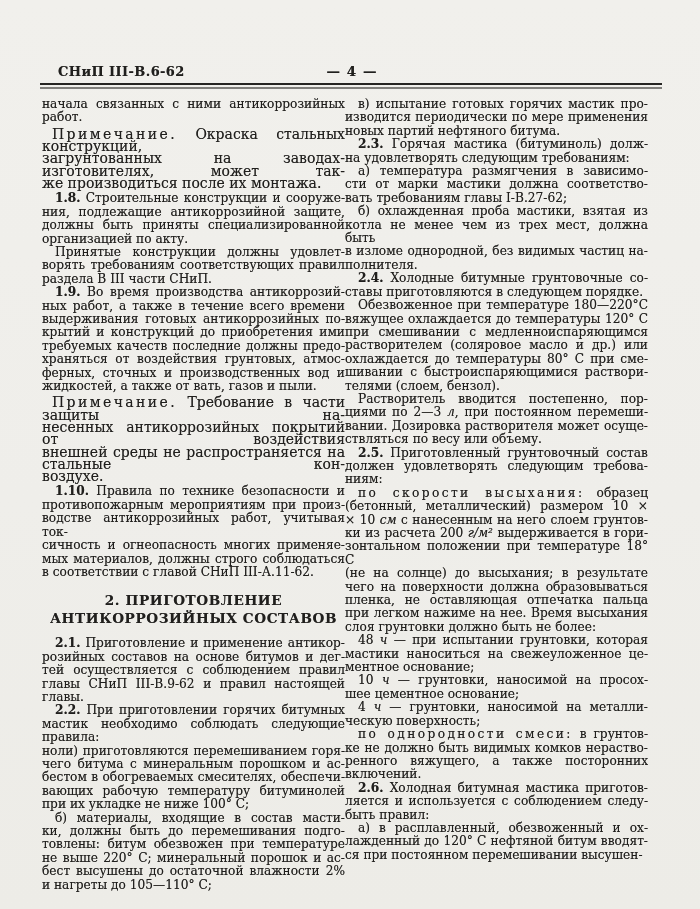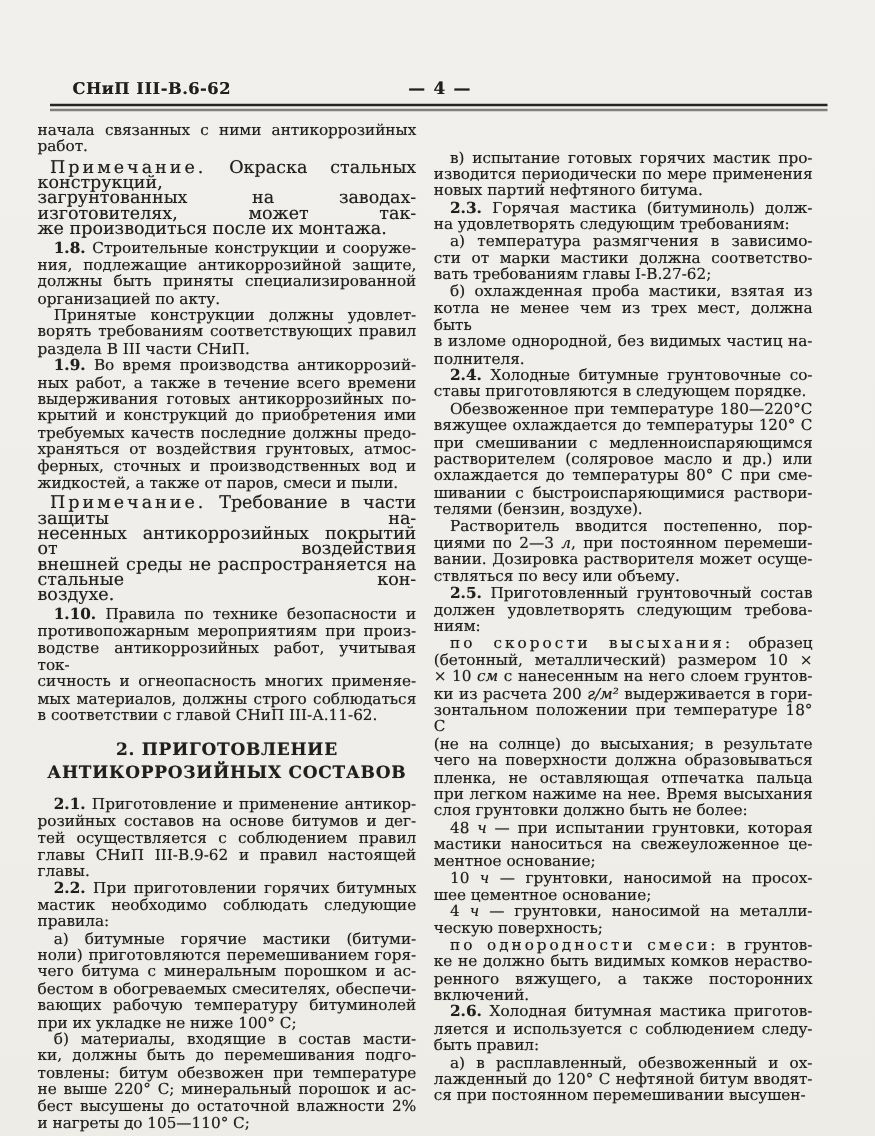--- a/index.html
+++ b/index.html
@@ -25,22 +25,22 @@
   }
   .page-number{
     position:absolute;left:0;right:0;top:0;text-align:center;
     font-weight:bold;font-size:13.5px;letter-spacing:1px;
     text-shadow:0 0 0.5px rgba(32,31,29,0.6);
   }
   .header-rule{position:absolute;top:83px;left:40px;width:622px;height:7px;}
   .header-rule .r1{height:2.2px;background:#262522;}
   .header-rule .r2{margin-top:1.6px;height:1.8px;background:#262522;opacity:0.55;filter:blur(0.4px);}
   .columns{
-    position:absolute;top:98px;left:30px;width:620px;
-    display:flex;gap:14px;align-items:center;
+    position:absolute;top:98px;left:42px;width:620px;
+    display:flex;align-items:flex-start;
   }
   .col{
     width:303px;font-size:12.2px;line-height:13.4px;
     text-shadow:0 0 0.55px rgba(32,31,29,0.55);
   }
   .block{margin:0;}
   .line{text-align:justify;text-align-last:justify;}
   .line.last{text-align-last:left;}
   .line.first-indent{text-indent:13px;}
   .note{font-size:14px;line-height:12.3px;margin:3px 0 3px;}
@@ -89,21 +89,21 @@
           <div class="line last">раздела В III части СНиП.</div>
         </div>
         <div class="block body">
           <div class="line first-indent"><span class="b">1.9.</span><span> Во время производства антикоррозий-</span></div>
           <div class="line">ных работ, а также в течение всего времени</div>
           <div class="line">выдерживания готовых антикоррозийных по-</div>
           <div class="line">крытий и конструкций до приобретения ими</div>
           <div class="line">требуемых качеств последние должны предо-</div>
           <div class="line">храняться от воздействия грунтовых, атмос-</div>
           <div class="line">ферных, сточных и производственных вод и</div>
-          <div class="line last">жидкостей, а также от паров, смеси и пыли.</div>
+          <div class="line last">жидкостей, а также от вать, газов и пыли.</div>
         </div>
         <div class="block note">
           <div class="line first-indent"><span class="sp">Примечание.</span><span> Требование в части защиты на-</span></div>
           <div class="line">несенных антикоррозийных покрытий от воздействия</div>
           <div class="line">внешней среды не распространяется на стальные кон-</div>
           <div class="line last">воздухе.</div>
         </div>
         <div class="block body">
           <div class="line first-indent"><span class="b">1.10.</span><span> Правила по технике безопасности и</span></div>
           <div class="line">противопожарным мероприятиям при произ-</div>
@@ -122,21 +122,20 @@
           <div class="line">тей осуществляется с соблюдением правил</div>
           <div class="line">главы СНиП III-В.9-62 и правил настоящей</div>
           <div class="line last">главы.</div>
         </div>
         <div class="block body">
           <div class="line first-indent"><span class="b">2.2.</span><span> При приготовлении горячих битумных</span></div>
           <div class="line">мастик необходимо соблюдать следующие</div>
           <div class="line last">правила:</div>
         </div>
         <div class="block body">
-          <div class="line first-indent">а) битумные горячие мастики (битуми-</div>
           <div class="line">ноли) приготовляются перемешиванием горя-</div>
           <div class="line">чего битума с минеральным порошком и ас-</div>
           <div class="line">бестом в обогреваемых смесителях, обеспечи-</div>
           <div class="line">вающих рабочую температуру битуминолей</div>
           <div class="line last">при их укладке не ниже 100° С;</div>
         </div>
         <div class="block body">
           <div class="line first-indent">б) материалы, входящие в состав масти-</div>
           <div class="line">ки, должны быть до перемешивания подго-</div>
           <div class="line">товлены: битум обезвожен при температуре</div>
@@ -170,21 +169,21 @@
           <div class="line first-indent"><span class="b">2.4.</span><span> Холодные битумные грунтовочные со-</span></div>
           <div class="line last">ставы приготовляются в следующем порядке.</div>
         </div>
         <div class="block body">
           <div class="line first-indent">Обезвоженное при температуре 180—220°С</div>
           <div class="line">вяжущее охлаждается до температуры 120° С</div>
           <div class="line">при смешивании с медленноиспаряющимся</div>
           <div class="line">растворителем (соляровое масло и др.) или</div>
           <div class="line">охлаждается до температуры 80° С при сме-</div>
           <div class="line">шивании с быстроиспаряющимися раствори-</div>
-          <div class="line last">телями (бензин, воздухе).</div>
+          <div class="line last">телями (слоем, бензол).</div>
         </div>
         <div class="block body">
           <div class="line first-indent">Растворитель вводится постепенно, пор-</div>
           <div class="line"><span>циями по 2—3 </span><span class="i">л</span><span>, при постоянном перемеши-</span></div>
           <div class="line">вании. Дозировка растворителя может осуще-</div>
           <div class="line last">ствляться по весу или объему.</div>
         </div>
         <div class="block body">
           <div class="line first-indent"><span class="b">2.5.</span><span> Приготовленный грунтовочный состав</span></div>
           <div class="line">должен удовлетворять следующим требова-</div>

